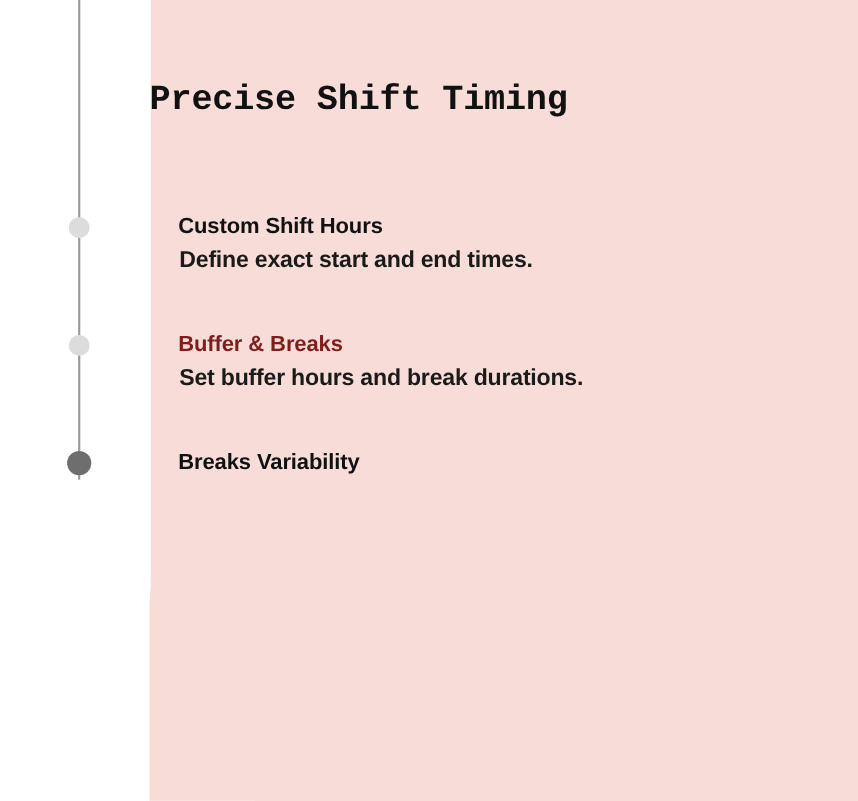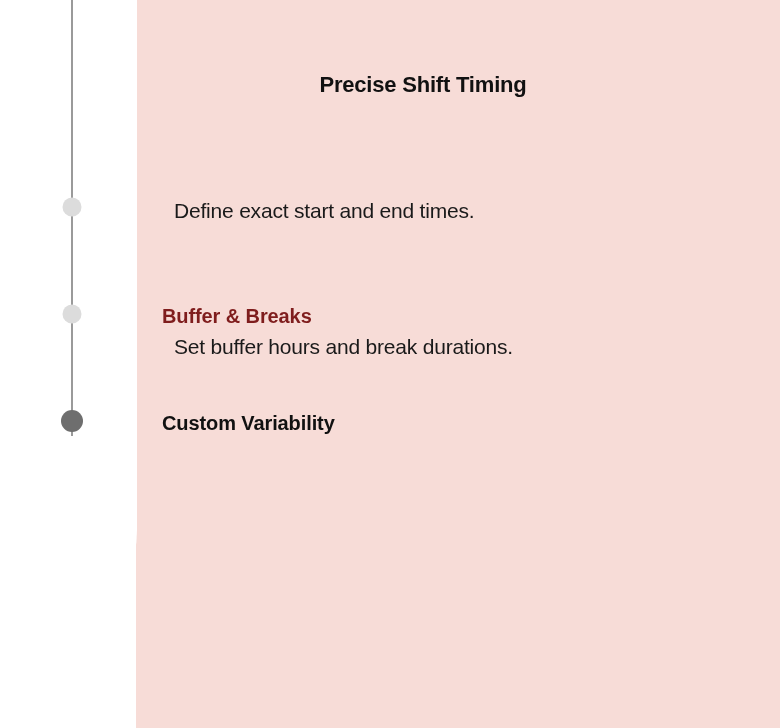--- a/index.html
+++ b/index.html
@@ -92,25 +92,26 @@
     top: 0;
     width: 644px;
     height: 728px;
   }
 
   .panel-title {
     position: absolute;
     left: 0;
     top: 72px;
     width: 574px;
-    text-align: center;
-    font-size: 22px;
+    text-align: left;
+    font-size: 32px;
     font-weight: bold;
     color: #111111;
     letter-spacing: -0.2px;
+    font-family: Liberation Mono, monospace;
   }
 
   .feature-list {
     position: absolute;
     left: 26px;
     top: 193px;
     width: 600px;
   }
 
   .feature-item {
@@ -121,25 +122,25 @@
     font-size: 20px;
     font-weight: bold;
     color: #111111;
     line-height: 26px;
     letter-spacing: -0.1px;
     margin: 0;
   }
 
   .feature-desc {
     font-size: 21px;
-    font-weight: normal;
+    font-weight: bold;
     color: #1a1a1a;
     line-height: 30px;
     letter-spacing: -0.2px;
-    margin: 3px 0 0 12px;
+    margin: 3px 0 0 1px;
   }
 </style>
 </head>
 <body>
 
 <div class="stage">
 
   <div class="panel-pink" style="background: rgb(247, 220, 215);"></div>
 
   <div class="panel-white" style="background: rgb(255, 255, 255);"></div>
@@ -151,27 +152,28 @@
     <div class="dot dot-3" style="background: rgb(110, 110, 110);"></div>
   </div>
 
   <div class="content">
 
     <div class="panel-title" style="color: rgb(17, 17, 17);">Precise Shift Timing</div>
 
     <div class="feature-list">
 
       <div class="feature-item">
+        <p class="feature-heading" style="color: rgb(17, 17, 17);">Custom Shift Hours</p>
         <p class="feature-desc" style="color: rgb(26, 26, 26);">Define exact start and end times.</p>
       </div>
 
       <div class="feature-item">
         <p class="feature-heading" style="color: #7f1d1d;">Buffer &amp; Breaks</p>
         <p class="feature-desc" style="color: rgb(26, 26, 26);">Set buffer hours and break durations.</p>
       </div>
 
       <div class="feature-item">
-        <p class="feature-heading" style="color: rgb(17, 17, 17);">Custom Variability</p>
+        <p class="feature-heading" style="color: rgb(17, 17, 17);">Breaks Variability</p>
       </div>
 
     </div>
   </div>
 </div>
 
 </body></html>

